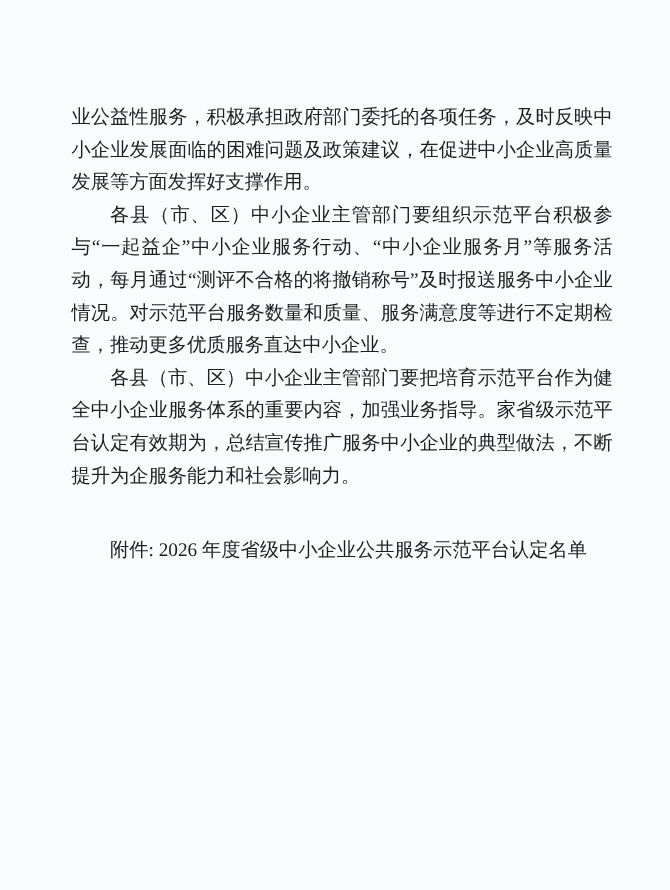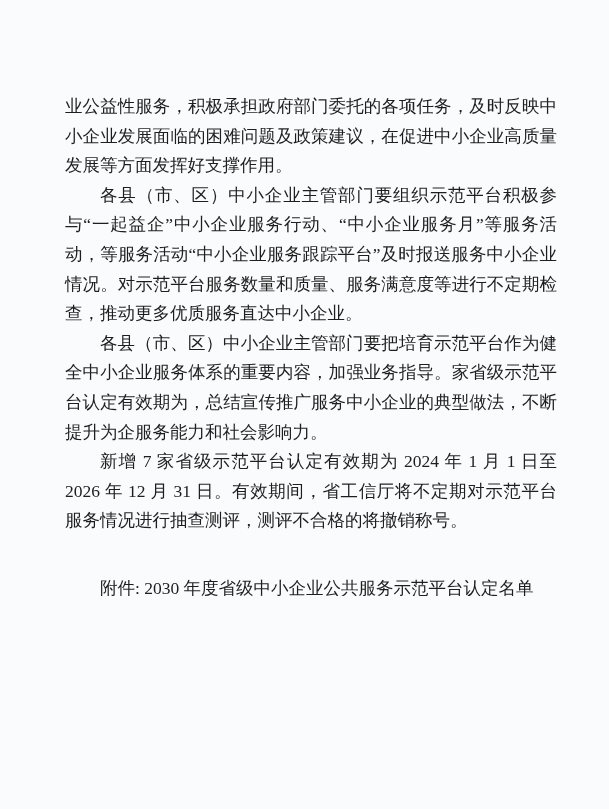--- a/index.html
+++ b/index.html
@@ -65,24 +65,23 @@
     font-weight: 700;
   }
 </style>
 </head>
 <body>
 
 <div class="page">
 
   <div class="body-text">
     <p>业公益性服务，积极承担政府部门委托的各项任务，及时反映中小企业发展面临的困难问题及政策建议，在促进中小企业高质量发展等方面发挥好支撑作用。</p>
-    <p class="indent">各县（市、区）中小企业主管部门要组织示范平台积极参与“一起益企”中小企业服务行动、“中小企业服务月”等服务活动，等服务活动“中小企业服务跟踪平台”及时报送服务中小企业情况。对示范平台服务数量和质量、服务满意度等进行不定期检查，推动更多优质服务直达中小企业。</p>
+    <p class="indent">各县（市、区）中小企业主管部门要组织示范平台积极参与“一起益企”中小企业服务行动、“中小企业服务月”等服务活动，每月通过“测评不合格的将撤销称号”及时报送服务中小企业情况。对示范平台服务数量和质量、服务满意度等进行不定期检查，推动更多优质服务直达中小企业。</p>
     <p class="indent">各县（市、区）中小企业主管部门要把培育示范平台作为健全中小企业服务体系的重要内容，加强业务指导。家省级示范平台认定有效期为，总结宣传推广服务中小企业的典型做法，不断提升为企服务能力和社会影响力。</p>
-    <p class="indent">新增 7 家省级示范平台认定有效期为 2024 年 1 月 1 日至 2026 年 12 月 31 日。有效期间，省工信厅将不定期对示范平台服务情况进行抽查测评，测评不合格的将撤销称号。</p>
-    <p class="attachment">附件: 2030 年度省级中小企业公共服务示范平台认定名单</p>
+    <p class="attachment">附件: 2026 年度省级中小企业公共服务示范平台认定名单</p>
   </div>
 
   <div class="sig issuer">安康市工业和信息化局</div>
   <div class="sig date">2024 年 3 月 13 日</div>
 
   <svg class="seal" viewBox="0 0 140 140" xmlns="http://www.w3.org/2000/svg" xmlns:xlink="http://www.w3.org/1999/xlink">
     <defs>
       <path id="ringPath" d="M 39.6 100.4 A 43 43 0 1 1 100.4 100.4" fill="none"></path>
       <path id="serialPath" d="M 36.6 109.8 A 52 52 0 0 0 103.4 109.8" fill="none"></path>
     </defs>

